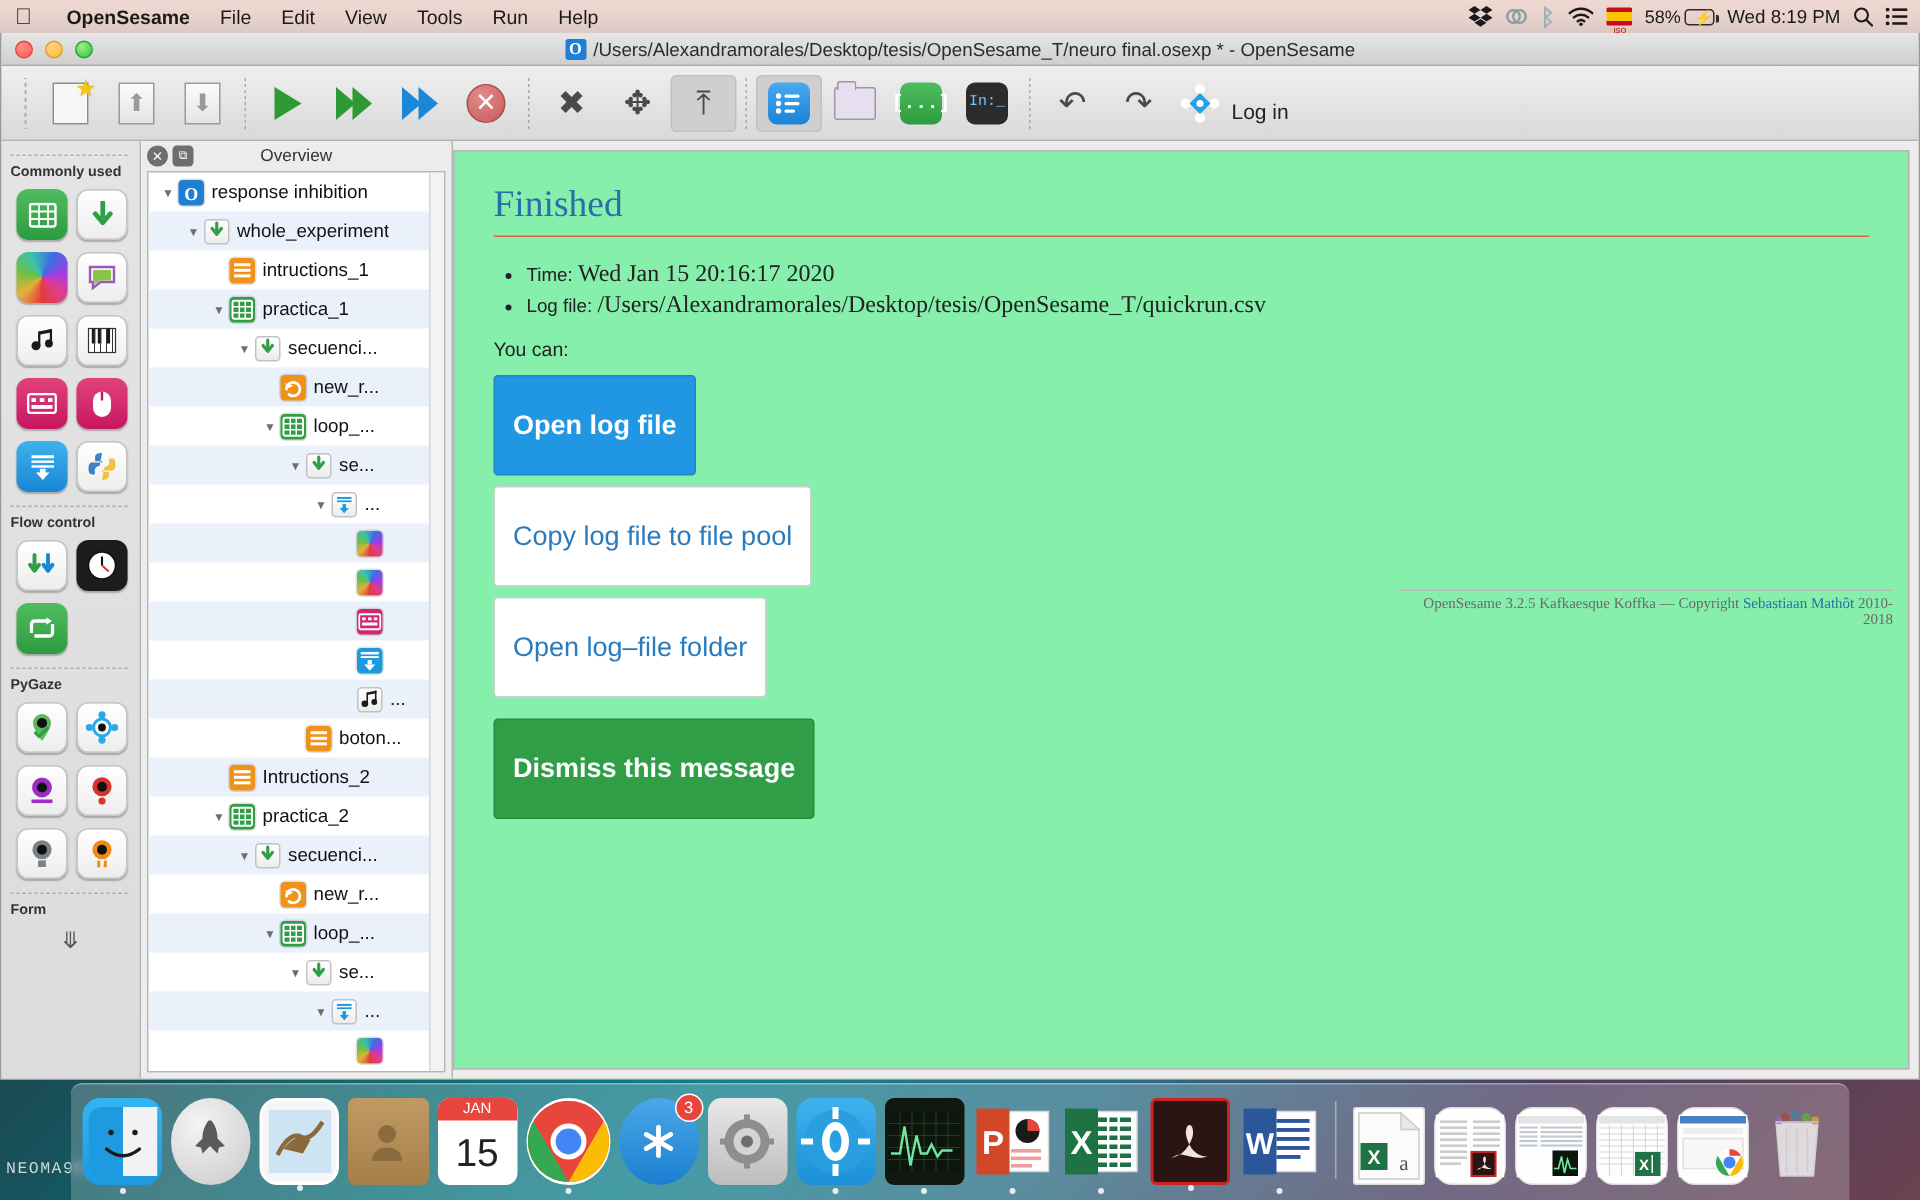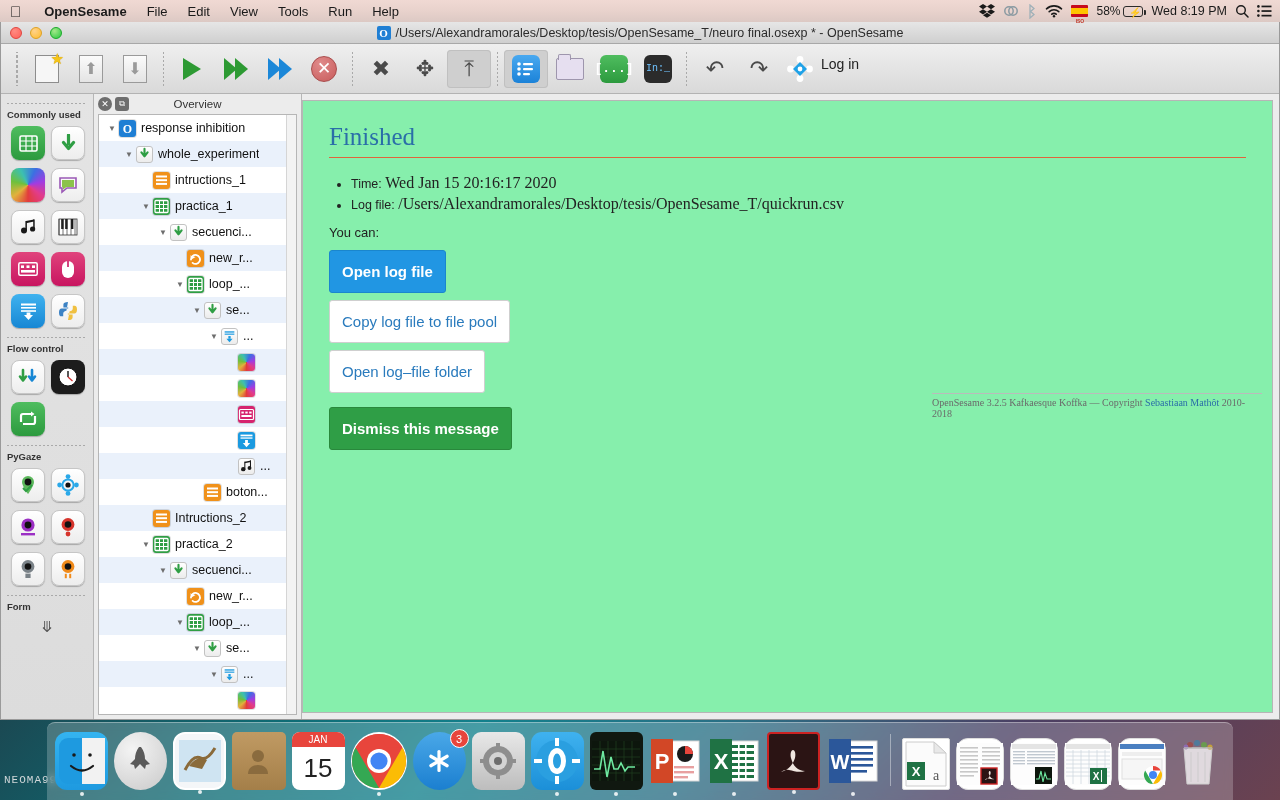--- a/index.html
+++ b/index.html
@@ -69,21 +69,21 @@
   }
   .tbgrip{width:6px;height:34px;margin:0 5px;
     background-image:radial-gradient(#a9a9a9 1px, transparent 1px);
     background-size:4px 5px; background-position:1px 2px;}
   .tbtn{width:44px;height:38px;display:flex;align-items:center;justify-content:center;
     border-radius:4px;cursor:default;}
   .tbtn.active{background:#cfcfcf;box-shadow:inset 0 0 0 1px #c0c0c0;}
   .tbsep{width:1px;height:34px;margin:0 6px;
     background-image:linear-gradient(#a9a9a9 50%, transparent 50%);
     background-size:1px 4px;}
-  .login{display:flex;align-items:flex-start;gap:8px;padding-left:6px;font-size:14px;color:#222;}
+  .login{display:flex;align-items:flex-end;gap:8px;padding-left:6px;font-size:14px;color:#222;}
 
   
   .ic-newfile{width:24px;height:28px;background:#f6f6f6;border:1.5px solid #8d8d8d;position:relative;}
   .ic-newfile .star{position:absolute;right:-6px;top:-6px;color:#f5c518;font-size:15px;text-shadow:0 0 1px #b8860b;}
   .ic-box{width:24px;height:28px;background:linear-gradient(#fbfbfb,#e4e4e4);border:1.5px solid #9a9a9a;
     display:flex;align-items:center;justify-content:center;color:#9a9a9a;font-size:16px;}
   .tri{width:0;height:0;border-top:11px solid transparent;border-bottom:11px solid transparent;}
   .tri.g{border-left:18px solid #2d9a33;}
   .tri.g2{border-left:13px solid #2d9a33;}
   .tri.b{border-left:13px solid #1b87d8;}
@@ -144,27 +144,27 @@
   #main{flex:1;background:#ececec;display:flex;flex-direction:column;overflow:hidden;}
   .tabarea{flex:1;margin:6px 6px 6px 0;background:#86efac;border:1px solid #b6b6b6;
     position:relative;overflow:hidden;}
   .content{padding:22px 26px;}
   .fin-title{font-family:"Liberation Serif",serif;font-size:25px;color:#2a6ea8;font-weight:normal;}
   .fin-rule{height:1px;background:#e0643c;margin:6px 0 16px 0;}
   .ptext{font-size:13px;color:#222;margin-bottom:10px;}
   ul.finlist{margin:0 0 12px 22px;}
   ul.finlist li{font-size:12.5px;color:#222;margin-bottom:3px;font-family:"Liberation Sans",sans-serif;}
   ul.finlist li .mono{font-family:Liberation Serif, serif;font-size:16px;}
-  .btn{display:inline-block;font-size:15px;padding:12px 12px;border-radius:3px;margin-bottom:7px;cursor:default;}
+  .btn{display:inline-block;font-size:18px;padding:22px 12px;border-radius:3px;margin-bottom:7px;cursor:default;}
   .btn.primary{background:#2196e3;color:#fff;font-weight:bold;border:1px solid #1a86cd;}
   .btn.ghost{background:#fff;color:#2a7bbd;border:1px solid #cfcfcf;}
   .btn.success{background:#2f9e46;color:#fff;font-weight:bold;border:1px solid #29883c;margin-top:7px;}
   .btnrow{display:block;}
   .footer{position:absolute;right:10px;top:292px;width:330px;border-top:1px solid #bbb;padding-top:3px;
-    font-family:"Liberation Serif",serif;font-size:10px;color:#6a6a6a;text-align:left;}
+    font-family:"Liberation Serif",serif;font-size:10px;color:#6a6a6a;text-align:right;}
   .footer a{color:#2a6ea8;text-decoration:none;}
 
   
   #wfoot{height:0;}
 
   
   #dock{
     position:absolute;left:50%;transform:translateX(-50%);bottom:0;
     width:1186px;height:78px;background:rgba(255,255,255,0.22);
     border-top:1px solid rgba(255,255,255,0.35);

